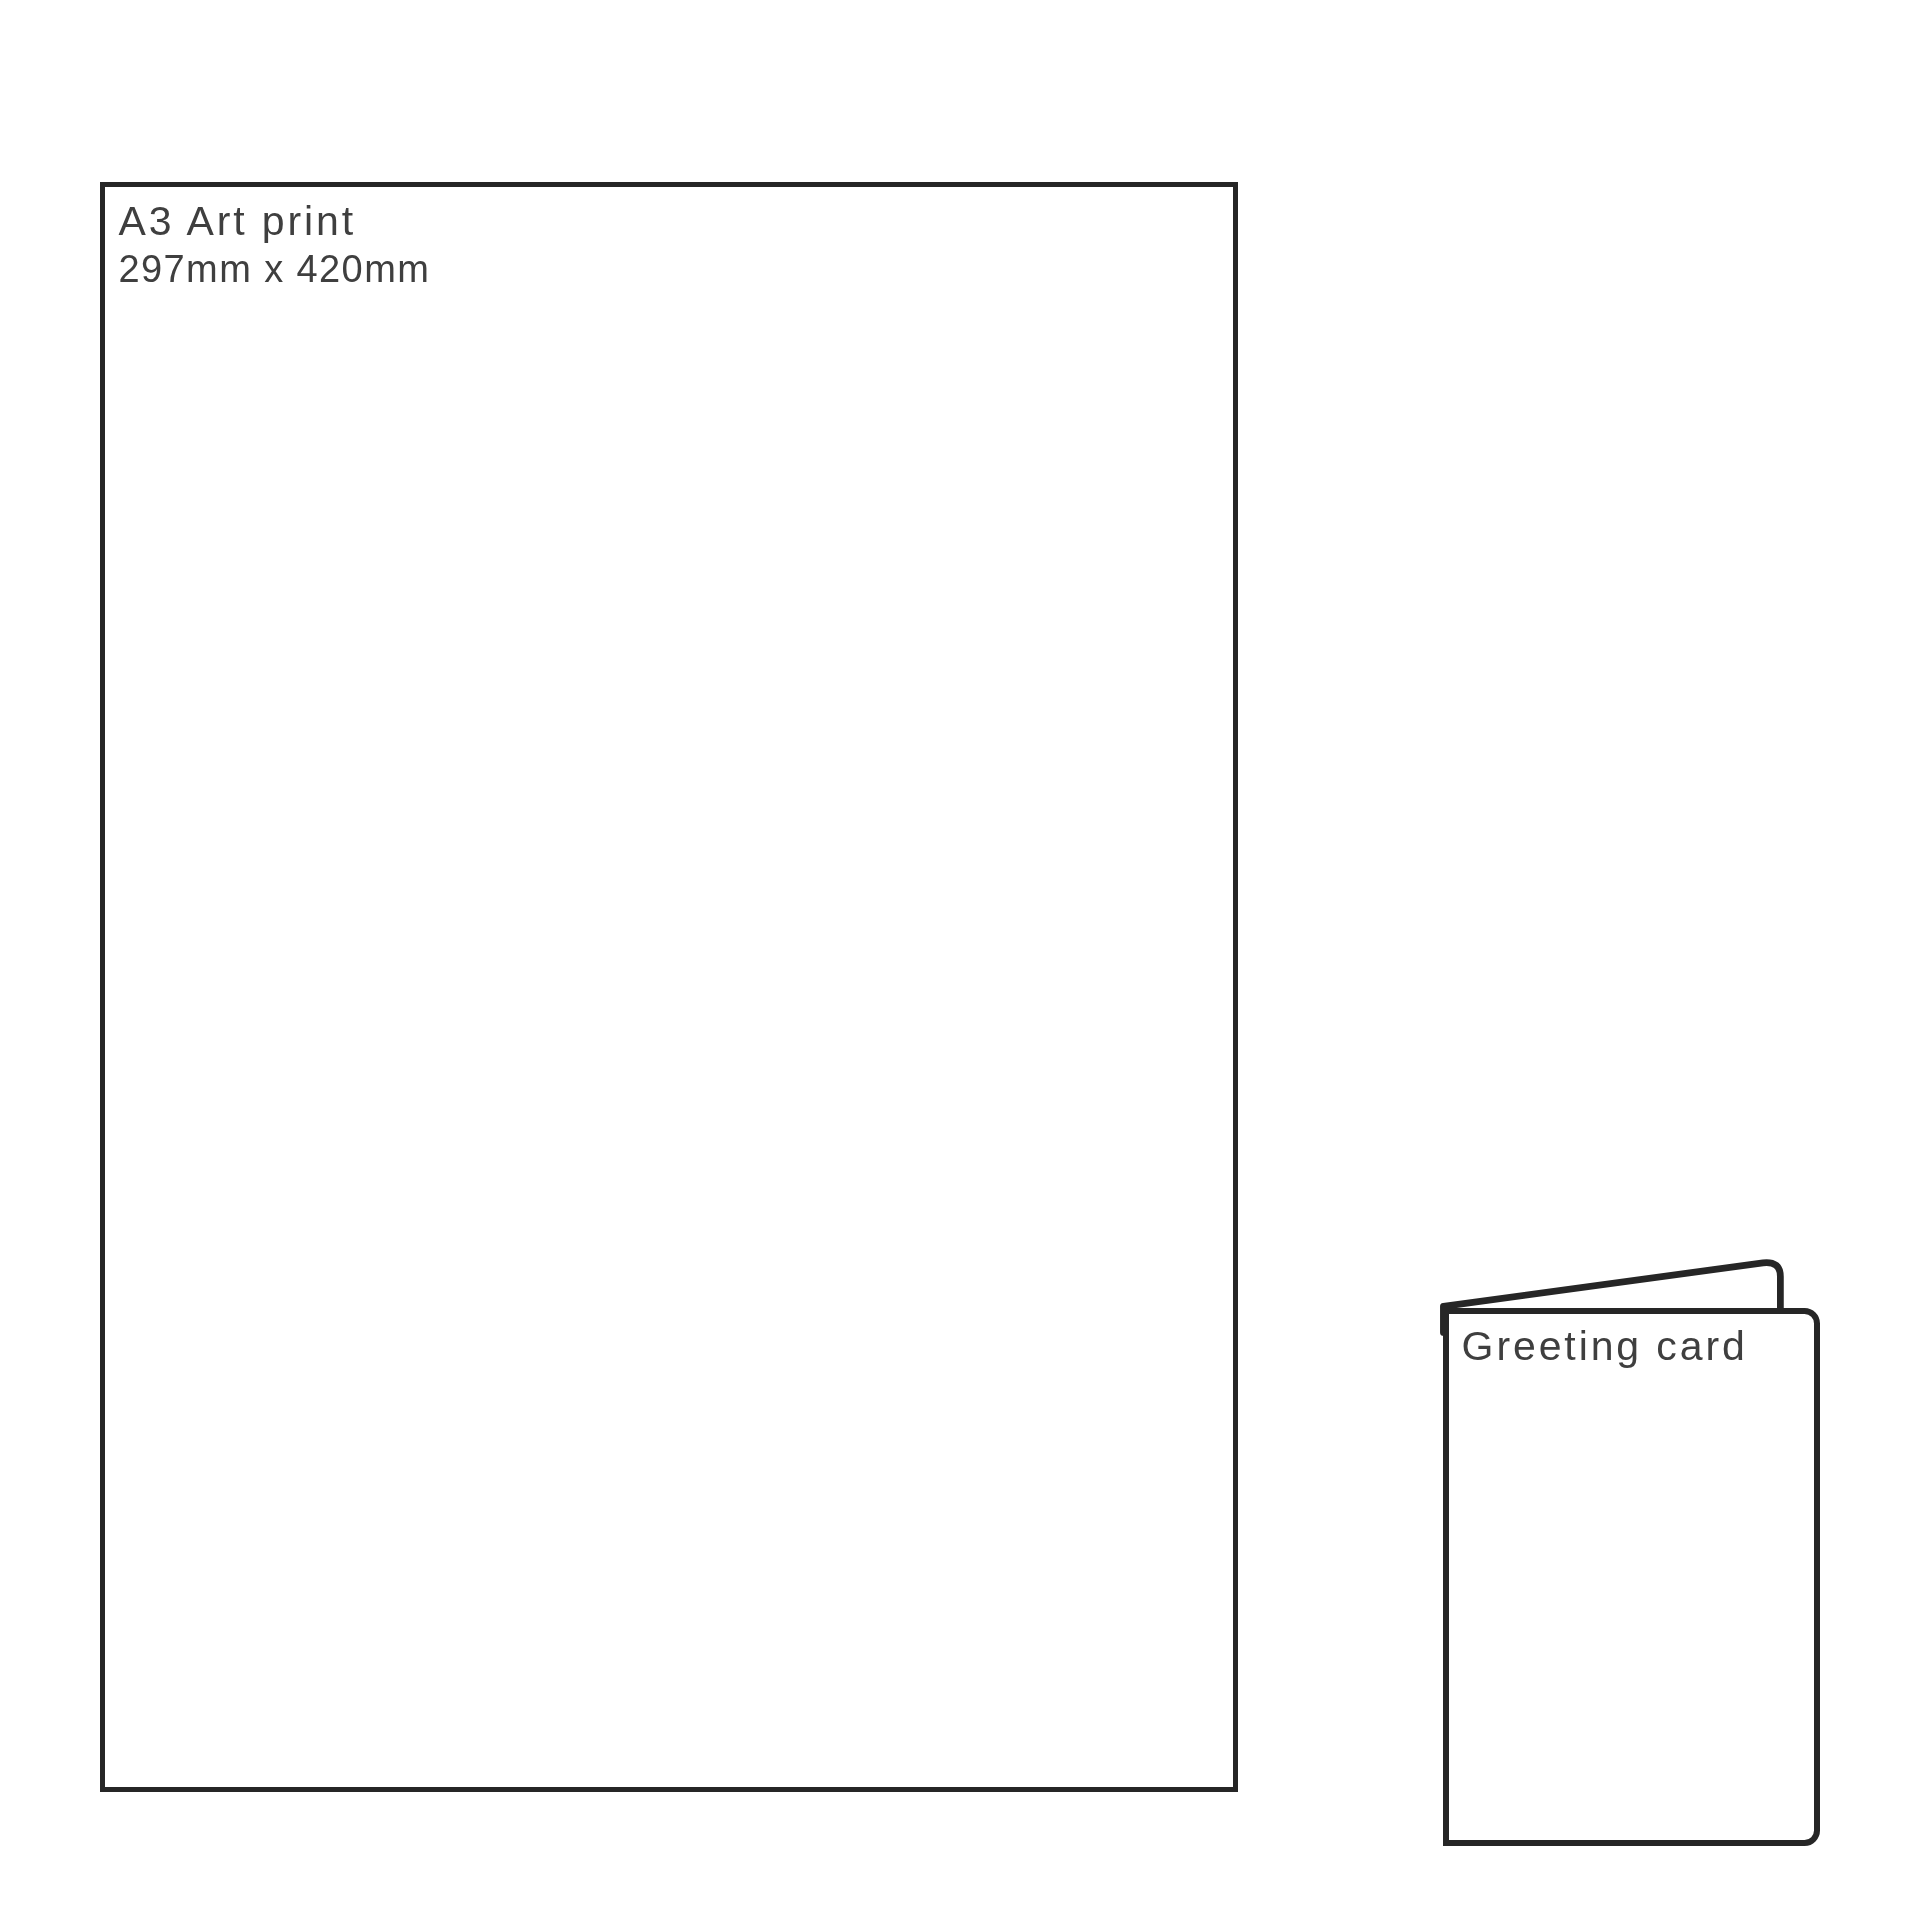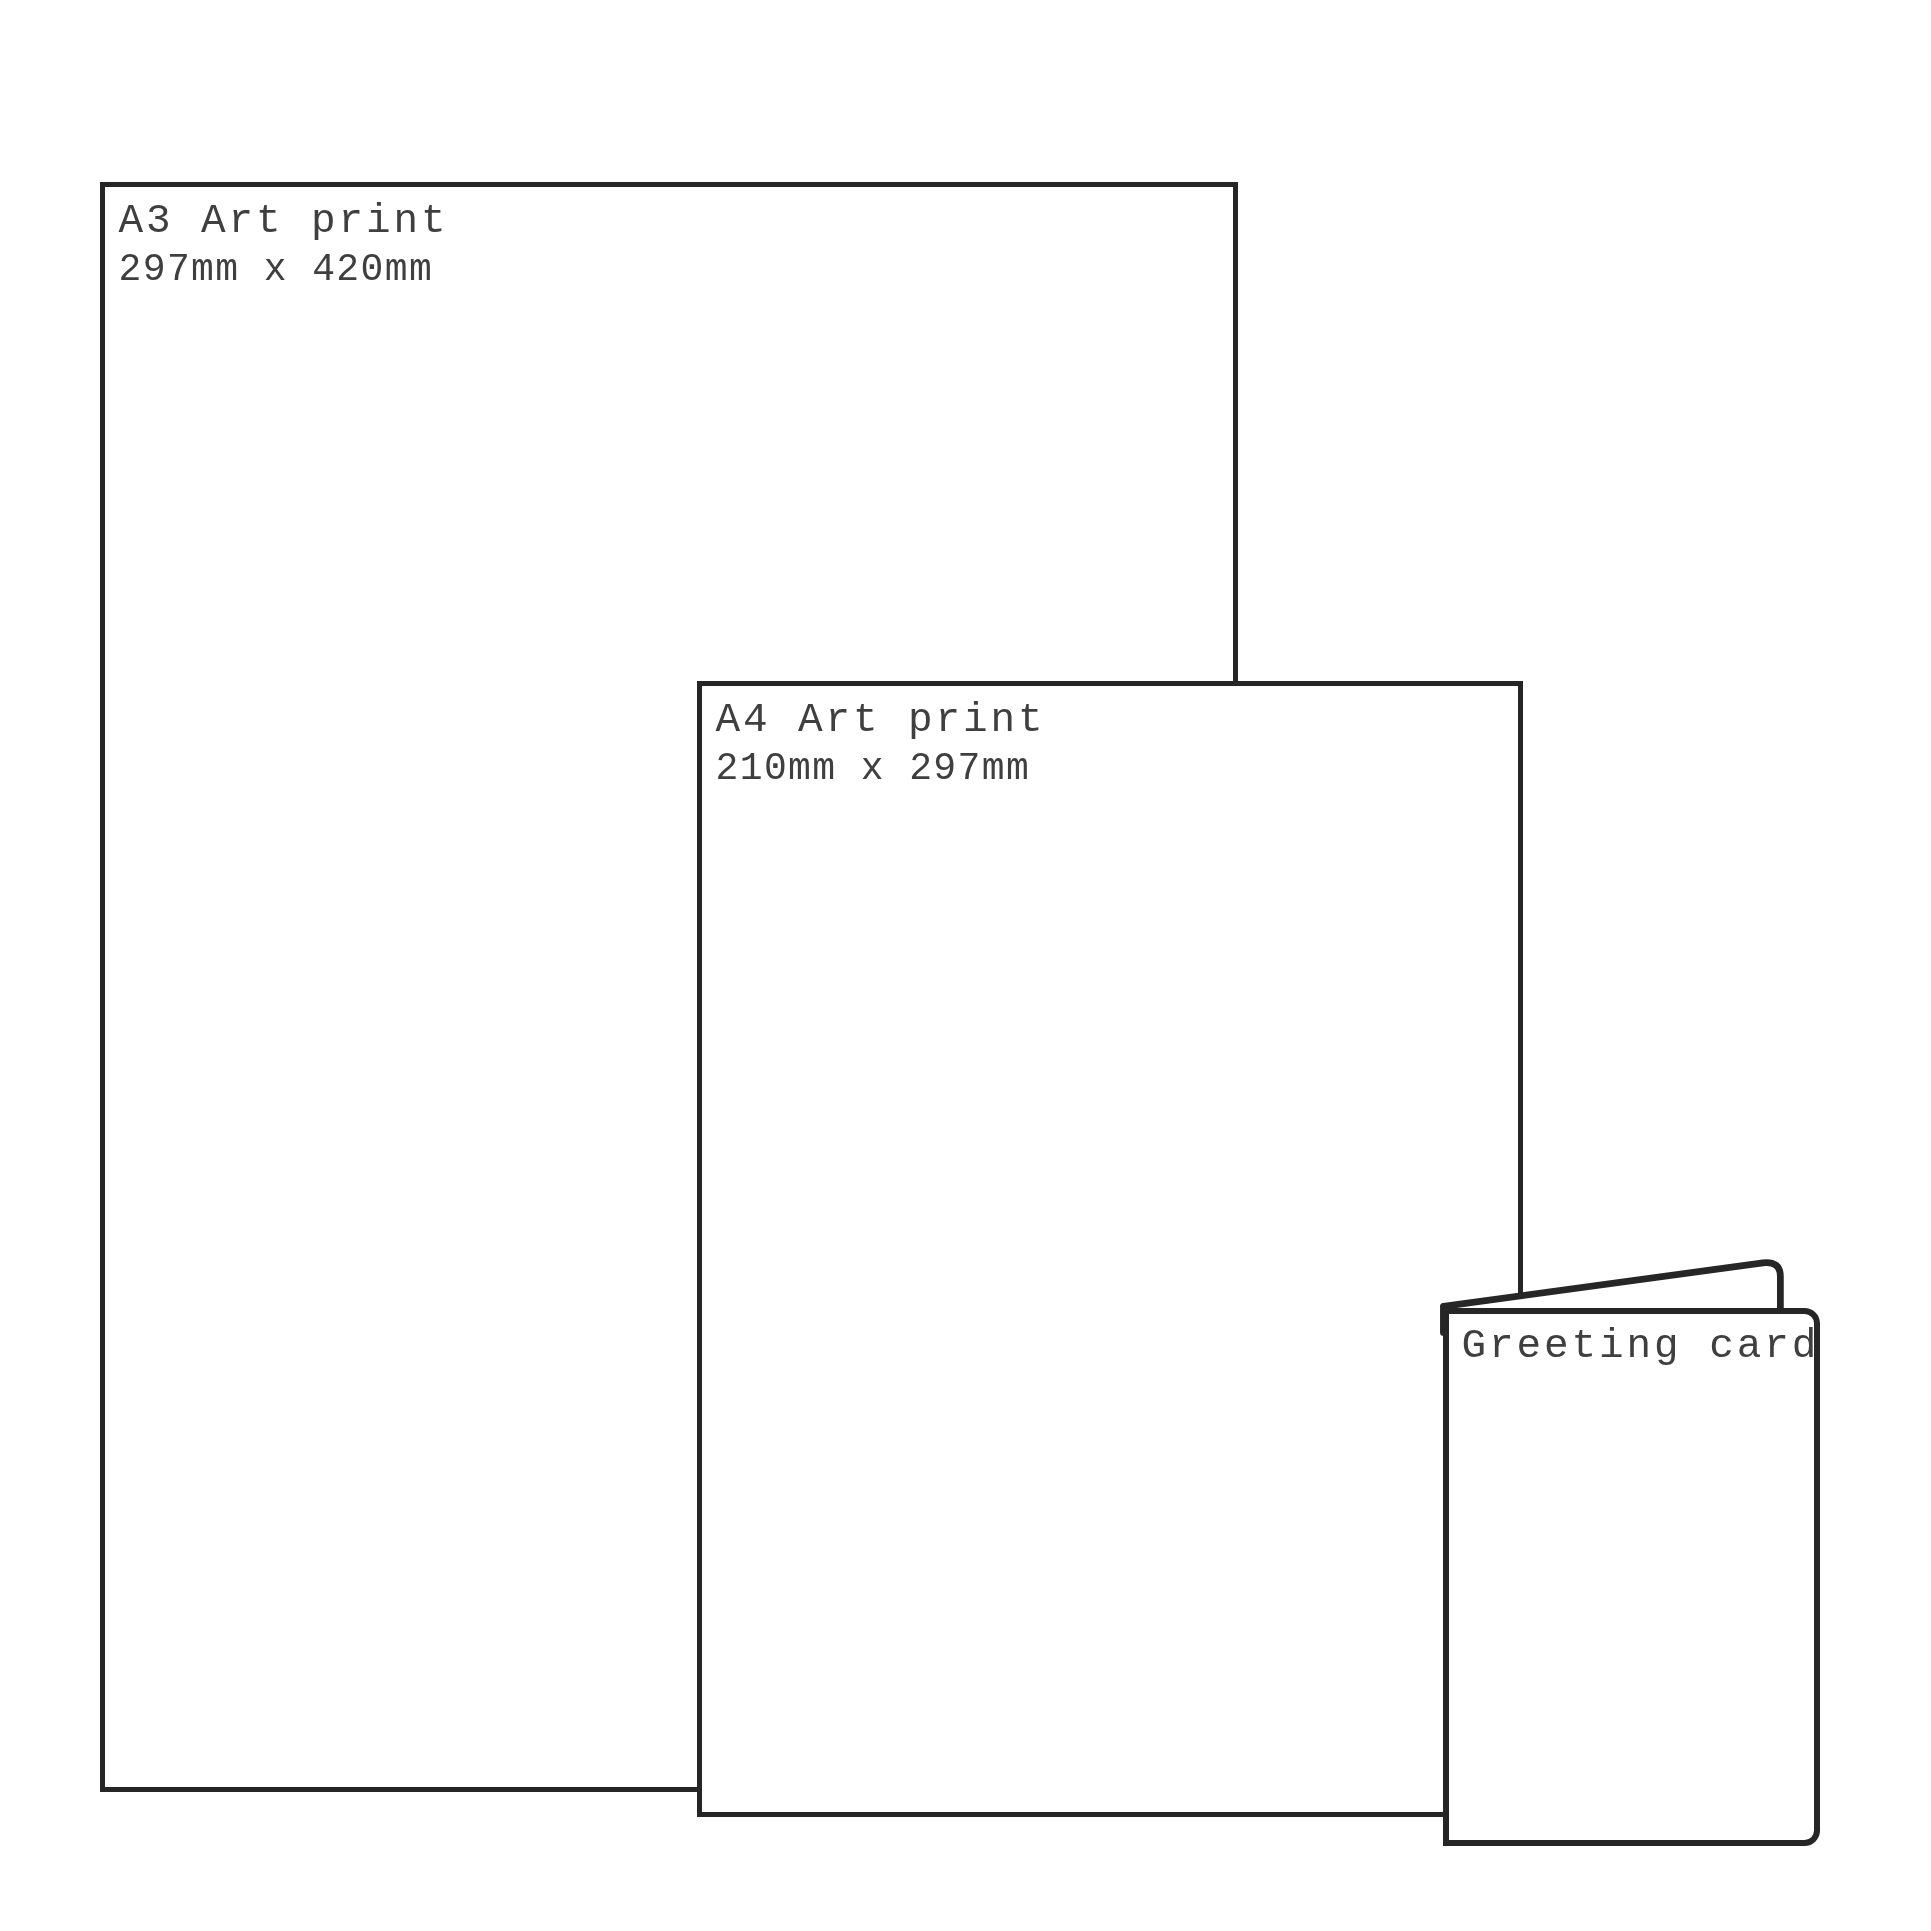--- a/index.html
+++ b/index.html
@@ -11,21 +11,20 @@
   body{
     width:1931px;height:1931px;
     background:var(--bg);
     font-family:"Liberation Sans", sans-serif;
     overflow:hidden;
   }
   .stage{
     position:relative;
     width:1565px;height:1931px;
     background:var(--bg);
-    font-family:Liberation Mono, monospace;
   }
   .rect{
     position:absolute;
     box-sizing:border-box;
     background:var(--bg);
     border:5.8px solid var(--line);
   }
   .rect.a3{
     left:100px;top:182px;width:1138px;height:1610px;
     z-index:1;
@@ -72,26 +71,20 @@
 
 <div class="stage">
 
   <div class="rect a3">
     <div class="label">
       <div class="title">A3 Art print</div>
       <div class="dims">297mm x 420mm</div>
     </div>
   </div>
 
-  <div class="rect a4">
-    <div class="label">
-      <div class="title">A4 Art print</div>
-      <div class="dims">210mm x 297mm</div>
-    </div>
-  </div>
 
   <svg class="card-back" viewBox="0 0 2000 2000" xmlns="http://www.w3.org/2000/svg" aria-hidden="true">
     <path d="M 1495 1380 L 1495 1353 L 1826 1308 Q 1844 1306 1844 1322 L 1844 1380 Z" fill="#ffffff" stroke="#262626" stroke-width="7" stroke-linejoin="round"></path>
   </svg>
 
   <div class="rect card-front">
     <div class="label">
       <div class="title">Greeting card</div>
     </div>
   </div>

